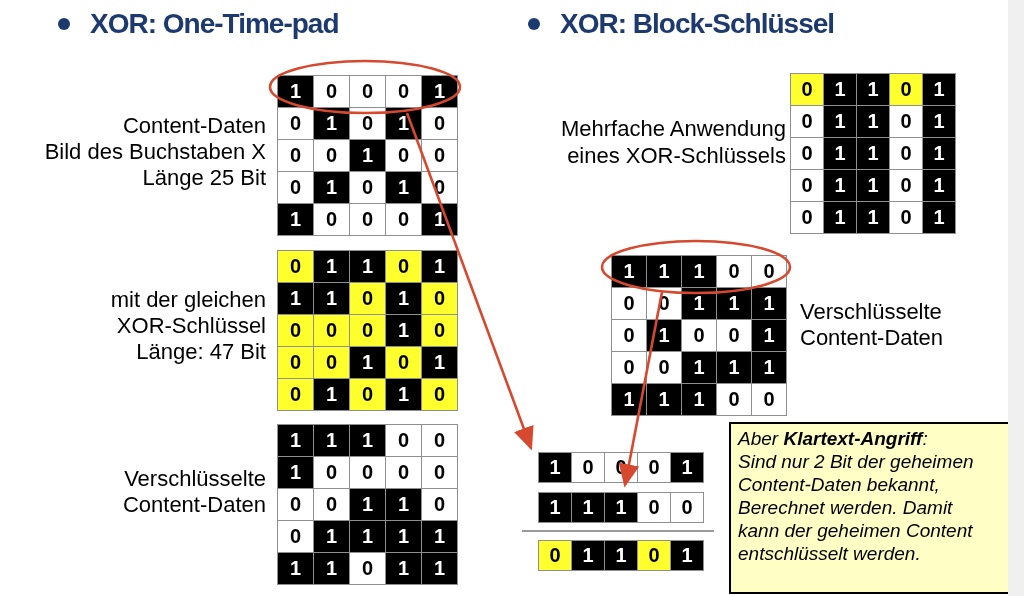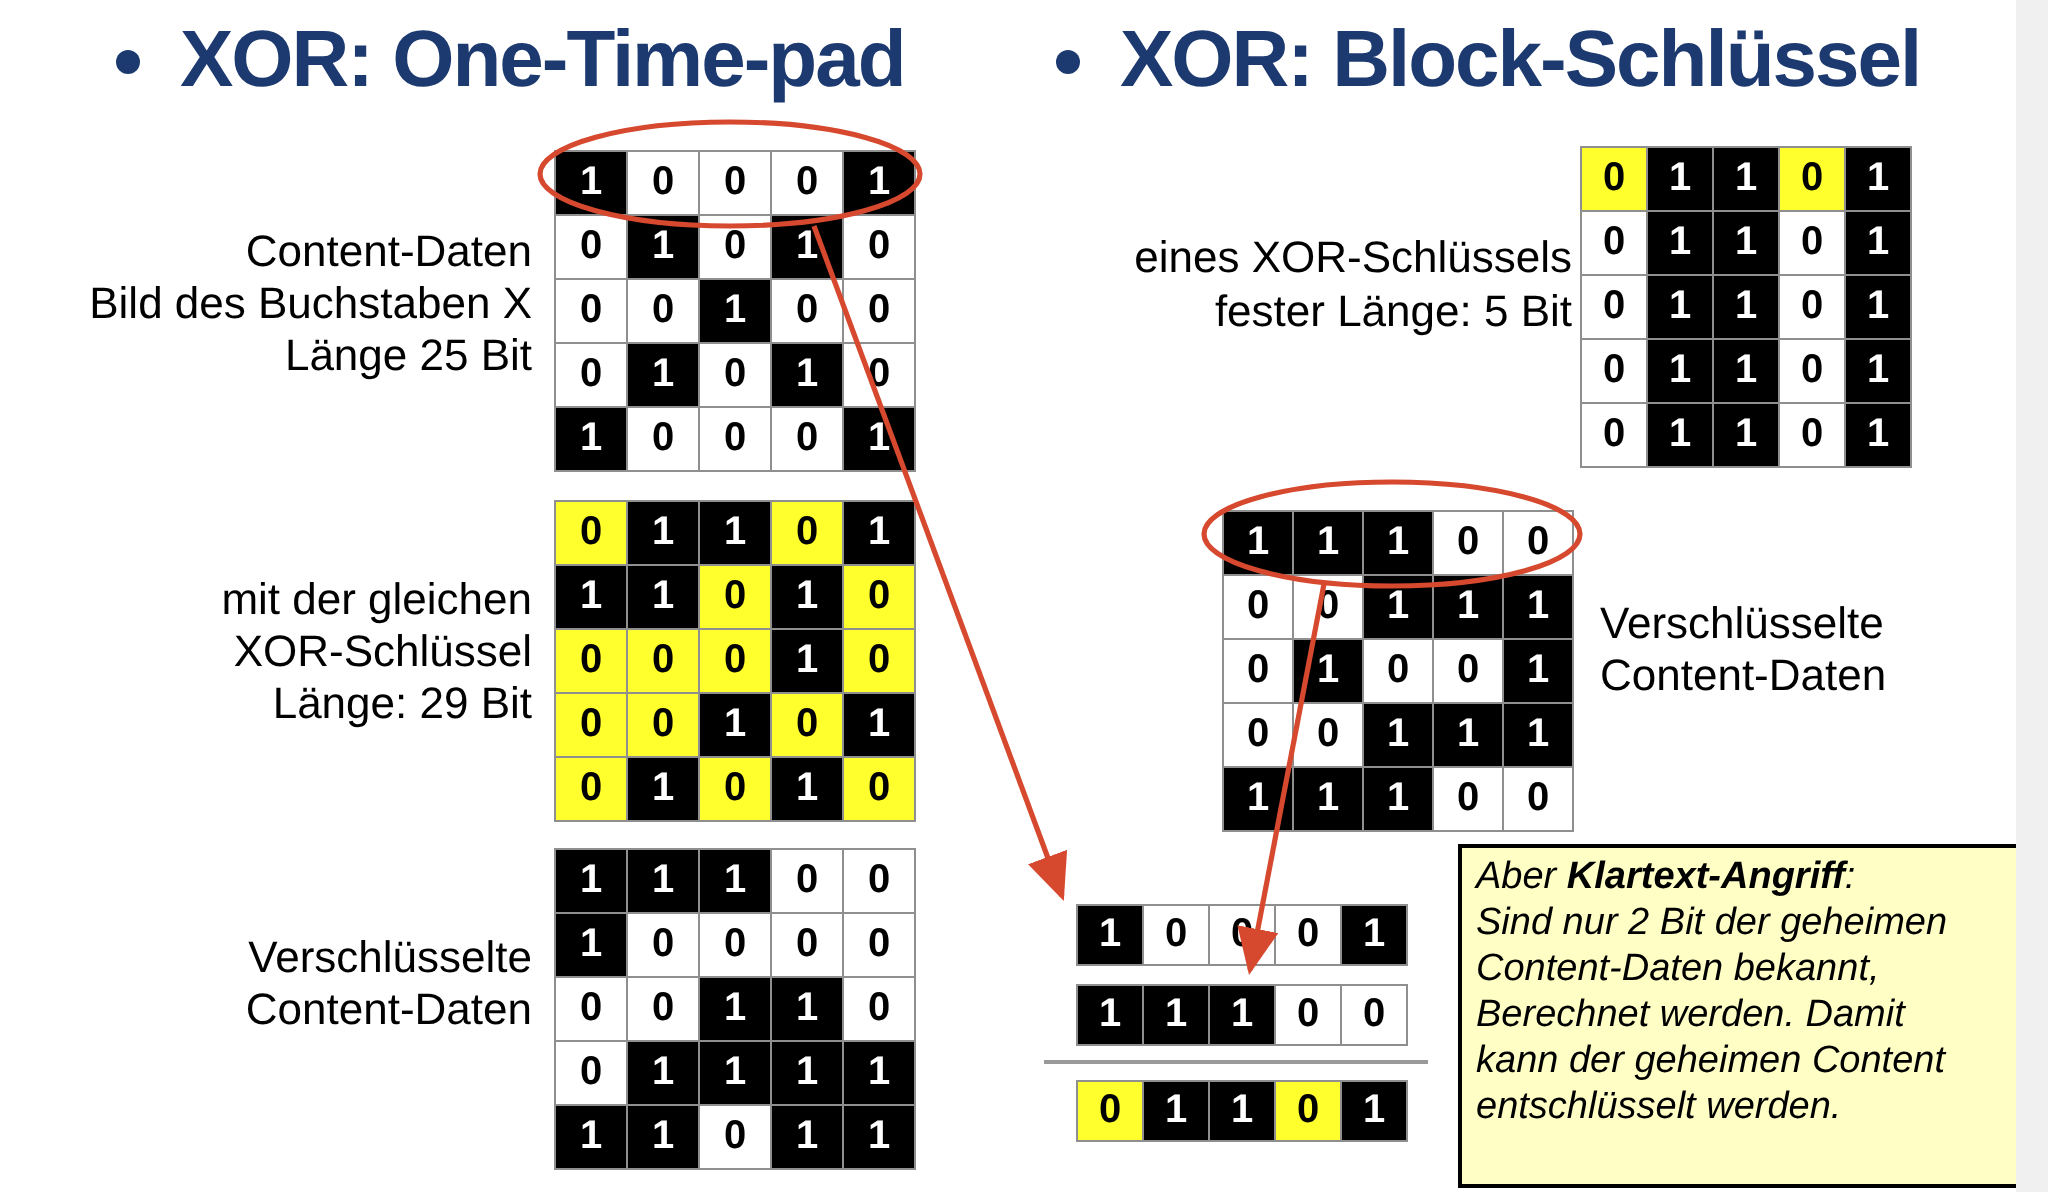--- a/index.html
+++ b/index.html
@@ -6,21 +6,21 @@
   html,body{width:1024px;height:596px}
   body{
     background:#ffffff;
     font-family:"Liberation Sans",sans-serif;
     position:relative;
     overflow:hidden;
   }
   .abs{position:absolute}
   .title-row{display:flex;align-items:center;gap:20px}
   .bullet{width:12px;height:12px;border-radius:50%;background:var(--title_blue);flex:0 0 auto}
-  .title{font-size:40px;font-weight:bold;color:var(--title_blue);white-space:nowrap;letter-spacing:-1px}
+  .title{font-size:28px;font-weight:bold;color:var(--title_blue);white-space:nowrap;letter-spacing:-1px}
   .lbl{font-size:22px;line-height:26px;color:#000}
   .lbl.ra{text-align:right}
   .lbl div{white-space:nowrap}
   .grid{display:grid;gap:1px;padding:1px;background:var(--grid_line);width:max-content}
   .grid .cell{display:flex;align-items:center;justify-content:center;font-size:20px;font-weight:bold}
   .g-l{grid-template-columns:repeat(5,35px);grid-auto-rows:31px}
   .g-rk{grid-template-columns:repeat(5,32px);grid-auto-rows:31px}
   .g-rc{grid-template-columns:repeat(5,34px);grid-auto-rows:31px}
   .g-b{grid-template-columns:repeat(5,32px);grid-auto-rows:29px}
   .cell.c1{background:#000000;color:#ffffff}
@@ -55,21 +55,21 @@
 </div>
 
 <div class="abs lbl ra" style="left:0;top:113px;width:266px">
   <div>Content-Daten</div>
   <div>Bild des Buchstaben X</div>
   <div>Länge 25 Bit</div>
 </div>
 <div class="abs lbl ra" style="left:0;top:287px;width:266px">
   <div>mit der gleichen</div>
   <div>XOR-Schlüssel</div>
-  <div>Länge: 29 Bit</div>
+  <div>Länge: 47 Bit</div>
 </div>
 <div class="abs lbl ra" style="left:0;top:466px;width:266px">
   <div>Verschlüsselte</div>
   <div>Content-Daten</div>
 </div>
 
 <div class="abs grid g-l" style="left:277px;top:75px">
     <div class="cell c1">1</div>
     <div class="cell c0w">0</div>
     <div class="cell c0w">0</div>
@@ -145,22 +145,22 @@
     <div class="cell c1">1</div>
     <div class="cell c1">1</div>
     <div class="cell c1">1</div>
     <div class="cell c1">1</div>
     <div class="cell c0w">0</div>
     <div class="cell c1">1</div>
     <div class="cell c1">1</div>
   </div>
 
 <div class="abs lbl ra" style="left:500px;top:115px;width:286px;line-height:27px">
+  <div>Mehrfache Anwendung</div>
   <div>eines XOR-Schlüssels</div>
-  <div>fester Länge: 5 Bit</div>
 </div>
 <div class="abs lbl" style="left:800px;top:299px">
   <div>Verschlüsselte</div>
   <div>Content-Daten</div>
 </div>
 
 <div class="abs grid g-rk" style="left:790px;top:73px">
     <div class="cell c0y">0</div>
     <div class="cell c1">1</div>
     <div class="cell c1">1</div>

